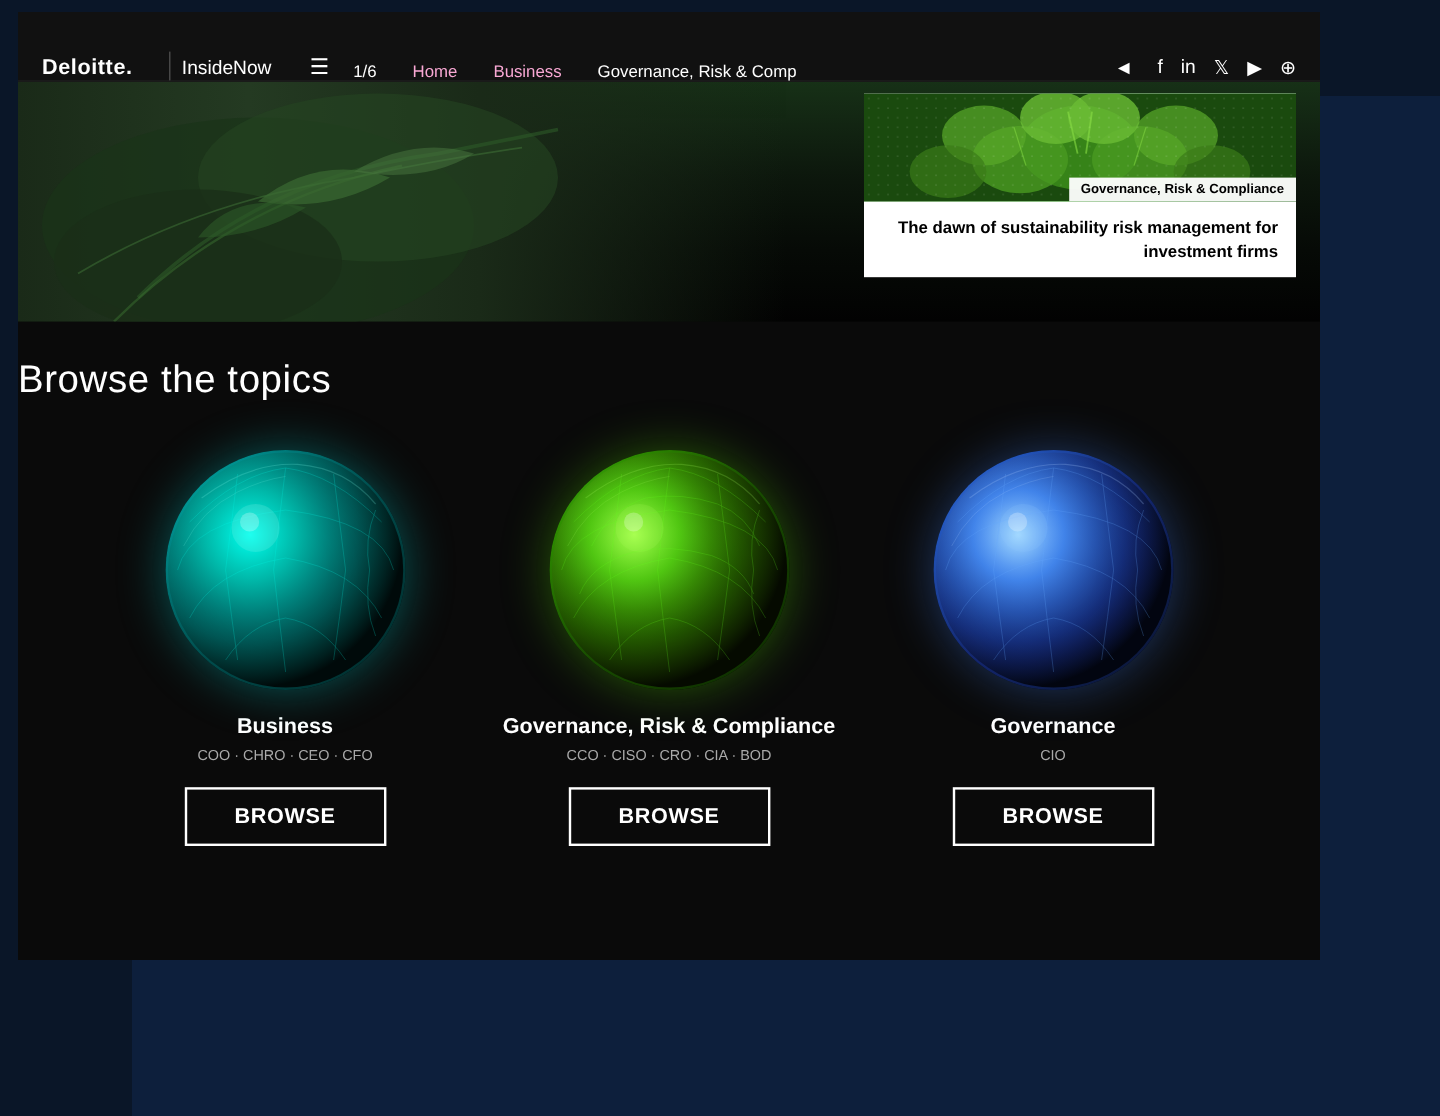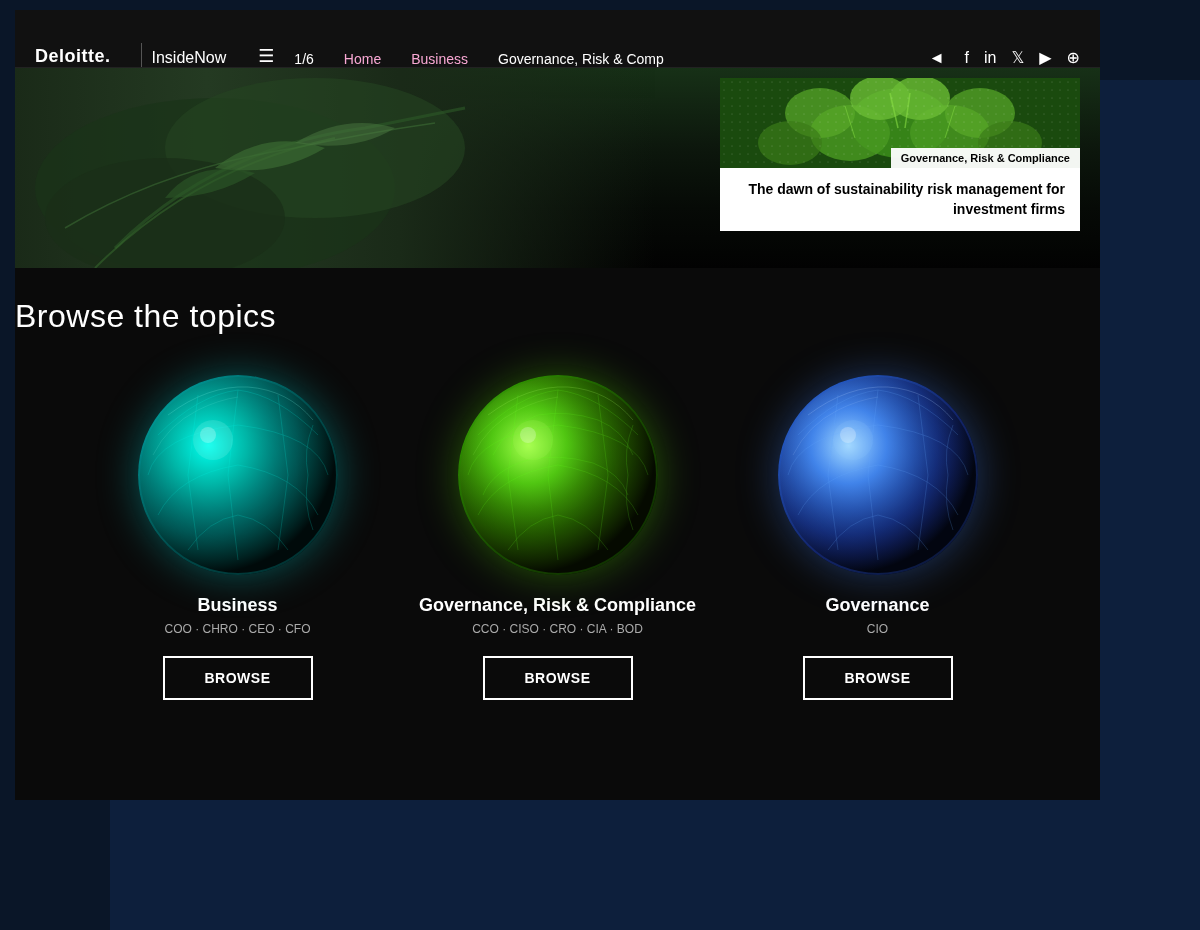--- a/index.html
+++ b/index.html
@@ -275,21 +275,21 @@
       color: #aaa;
       font-size: 12px;
       text-align: center;
       margin-bottom: 20px;
     }
 
     .browse-button {
       background: transparent;
       border: 2px solid #fff;
       color: #fff;
-      font-size: 14px;
+      font-size: 18px;
       font-weight: bold;
       padding: 12px 40px;
       cursor: pointer;
       letter-spacing: 0.5px;
       text-transform: uppercase;
     }
 
     
     .top-ticker {
       position: absolute;

